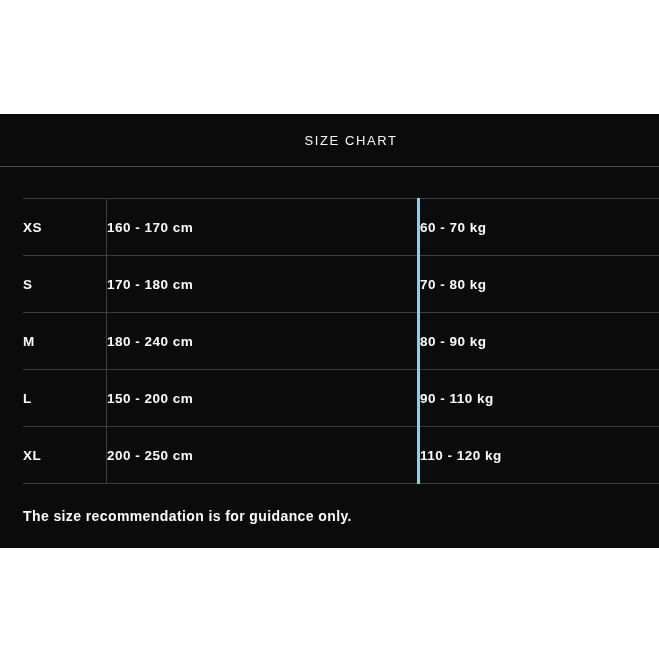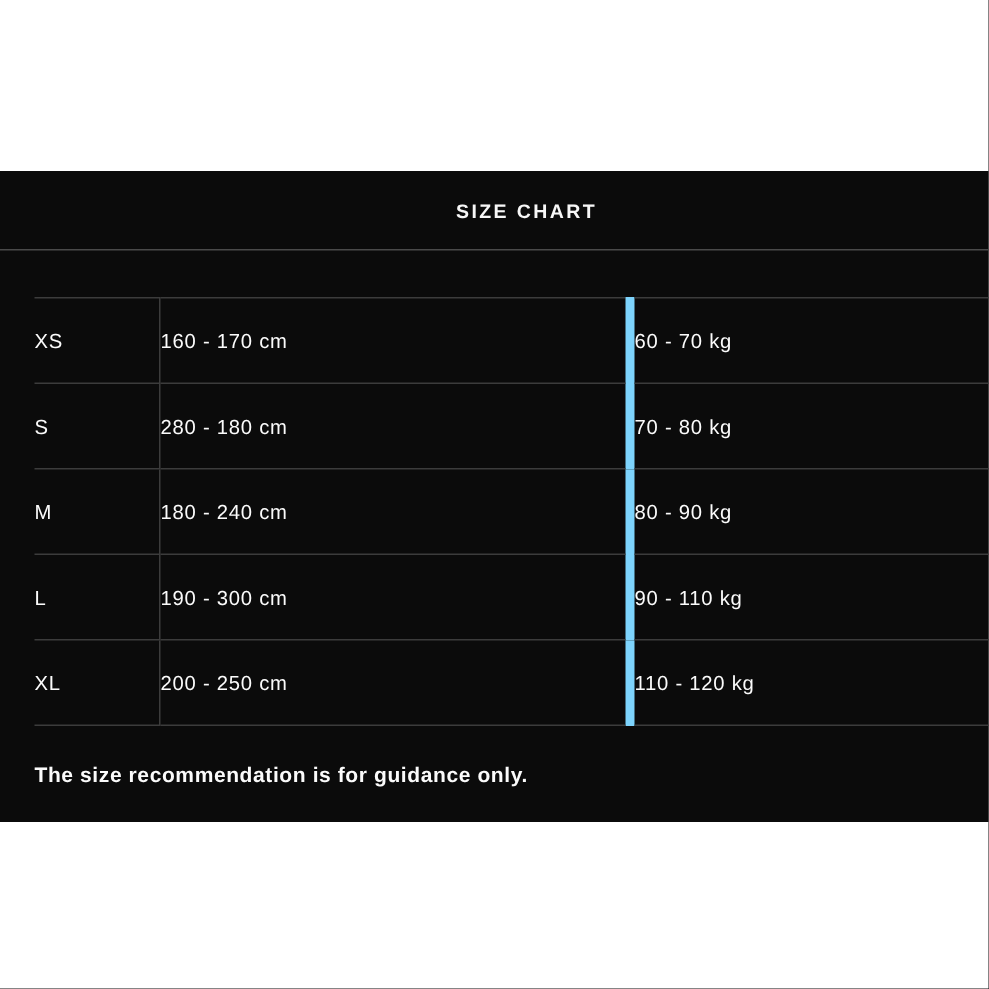--- a/index.html
+++ b/index.html
@@ -26,56 +26,56 @@
   .panel-header {
     height: 52px;
     border-bottom: 1px solid #4a4a4a;
     display: flex;
     align-items: center;
     justify-content: center;
   }
   .panel-title {
     margin: 0;
     font-size: 13px;
-    font-weight: bold;
+    font-weight: normal;
     letter-spacing: 1.6px;
     color: #f7f7f7;
   }
   .table-wrap {
     margin: 31px 0 0 23px;
   }
   table.size-chart {
     border-collapse: collapse;
     width: 679px;
     table-layout: fixed;
   }
   table.size-chart tr {
     border-top: 1px solid #3c3c3c;
   }
   table.size-chart tr:last-child {
     border-bottom: 1px solid #3c3c3c;
   }
   table.size-chart td {
     height: 56px;
     font-size: 13.5px;
-    font-weight: normal;
+    font-weight: bold;
     letter-spacing: 0.5px;
     color: #fbfbfb;
     vertical-align: middle;
     padding: 0;
   }
   td.col-size {
     width: 83px;
     padding-left: 4px;
     border-right: 1px solid #3c3c3c;
   }
   td.col-height {
     width: 310px;
     padding-left: 12px;
-    border-right: 6px solid #7dd3fc;
+    border-right: 3px solid #7dd3fc;
   }
   td.col-weight {
     padding-left: 11px;
   }
   .footer-note {
     margin: 22px 0 0 23px;
     font-size: 14px;
     font-weight: bold;
     letter-spacing: 0.4px;
     line-height: 20px;
@@ -93,31 +93,31 @@
   <div class="table-wrap">
     <table class="size-chart">
       <tbody>
         <tr>
           <td class="col-size">XS</td>
           <td class="col-height">160 - 170 cm</td>
           <td class="col-weight">60 - 70 kg</td>
         </tr>
         <tr>
           <td class="col-size">S</td>
-          <td class="col-height">280 - 180 cm</td>
+          <td class="col-height">170 - 180 cm</td>
           <td class="col-weight">70 - 80 kg</td>
         </tr>
         <tr>
           <td class="col-size">M</td>
           <td class="col-height">180 - 240 cm</td>
           <td class="col-weight">80 - 90 kg</td>
         </tr>
         <tr>
           <td class="col-size">L</td>
-          <td class="col-height">190 - 300 cm</td>
+          <td class="col-height">150 - 200 cm</td>
           <td class="col-weight">90 - 110 kg</td>
         </tr>
         <tr>
           <td class="col-size">XL</td>
           <td class="col-height">200 - 250 cm</td>
           <td class="col-weight">110 - 120 kg</td>
         </tr>
       </tbody>
     </table>
   </div>

